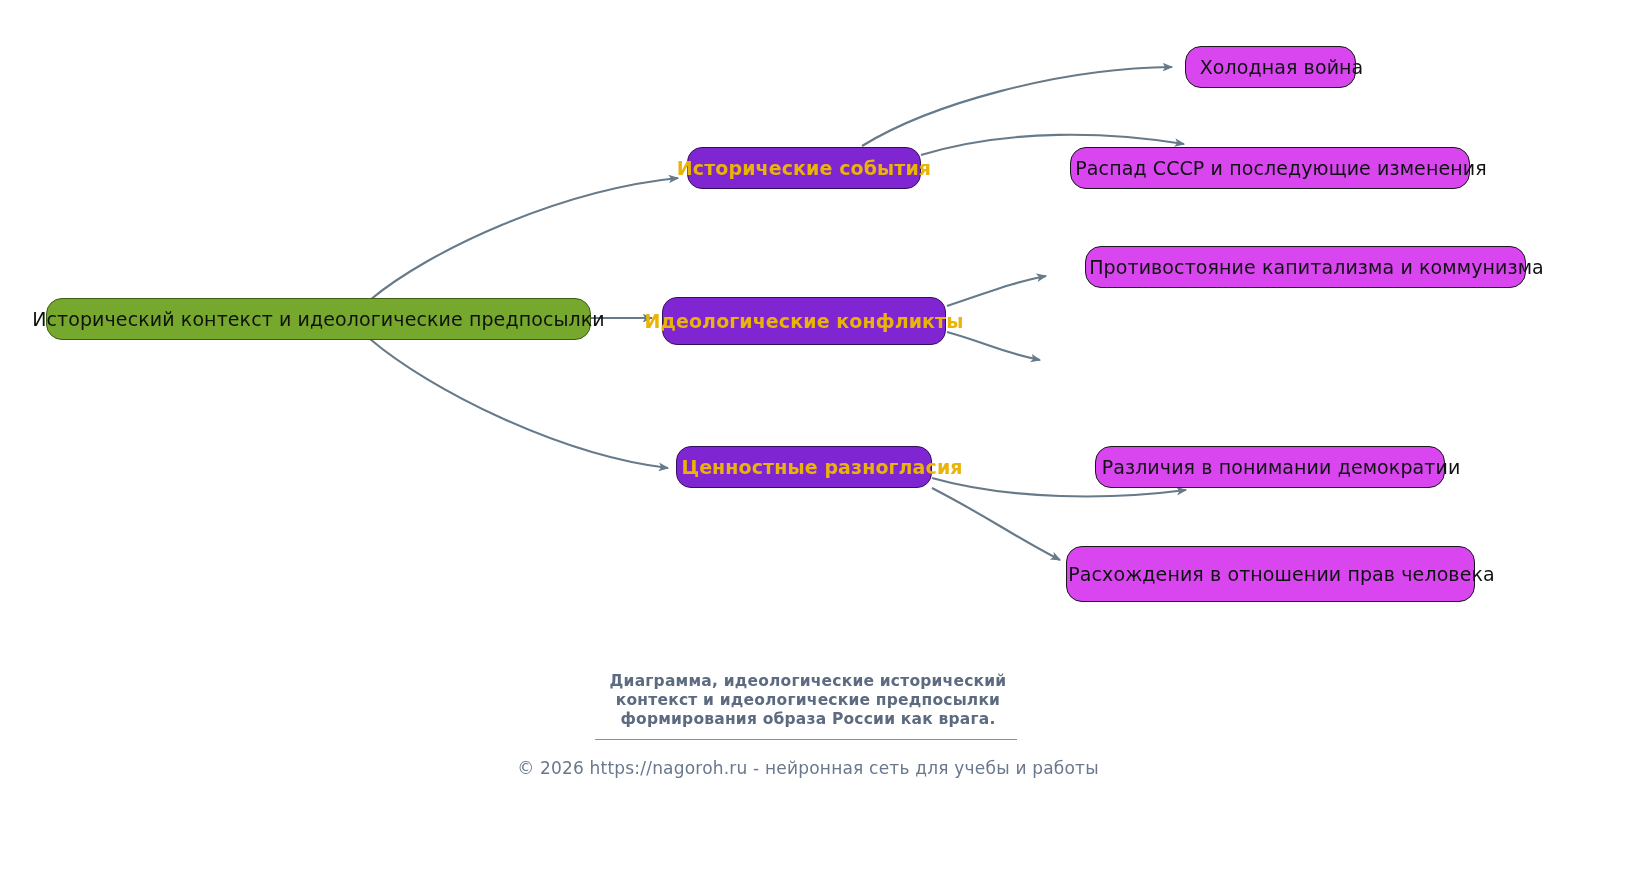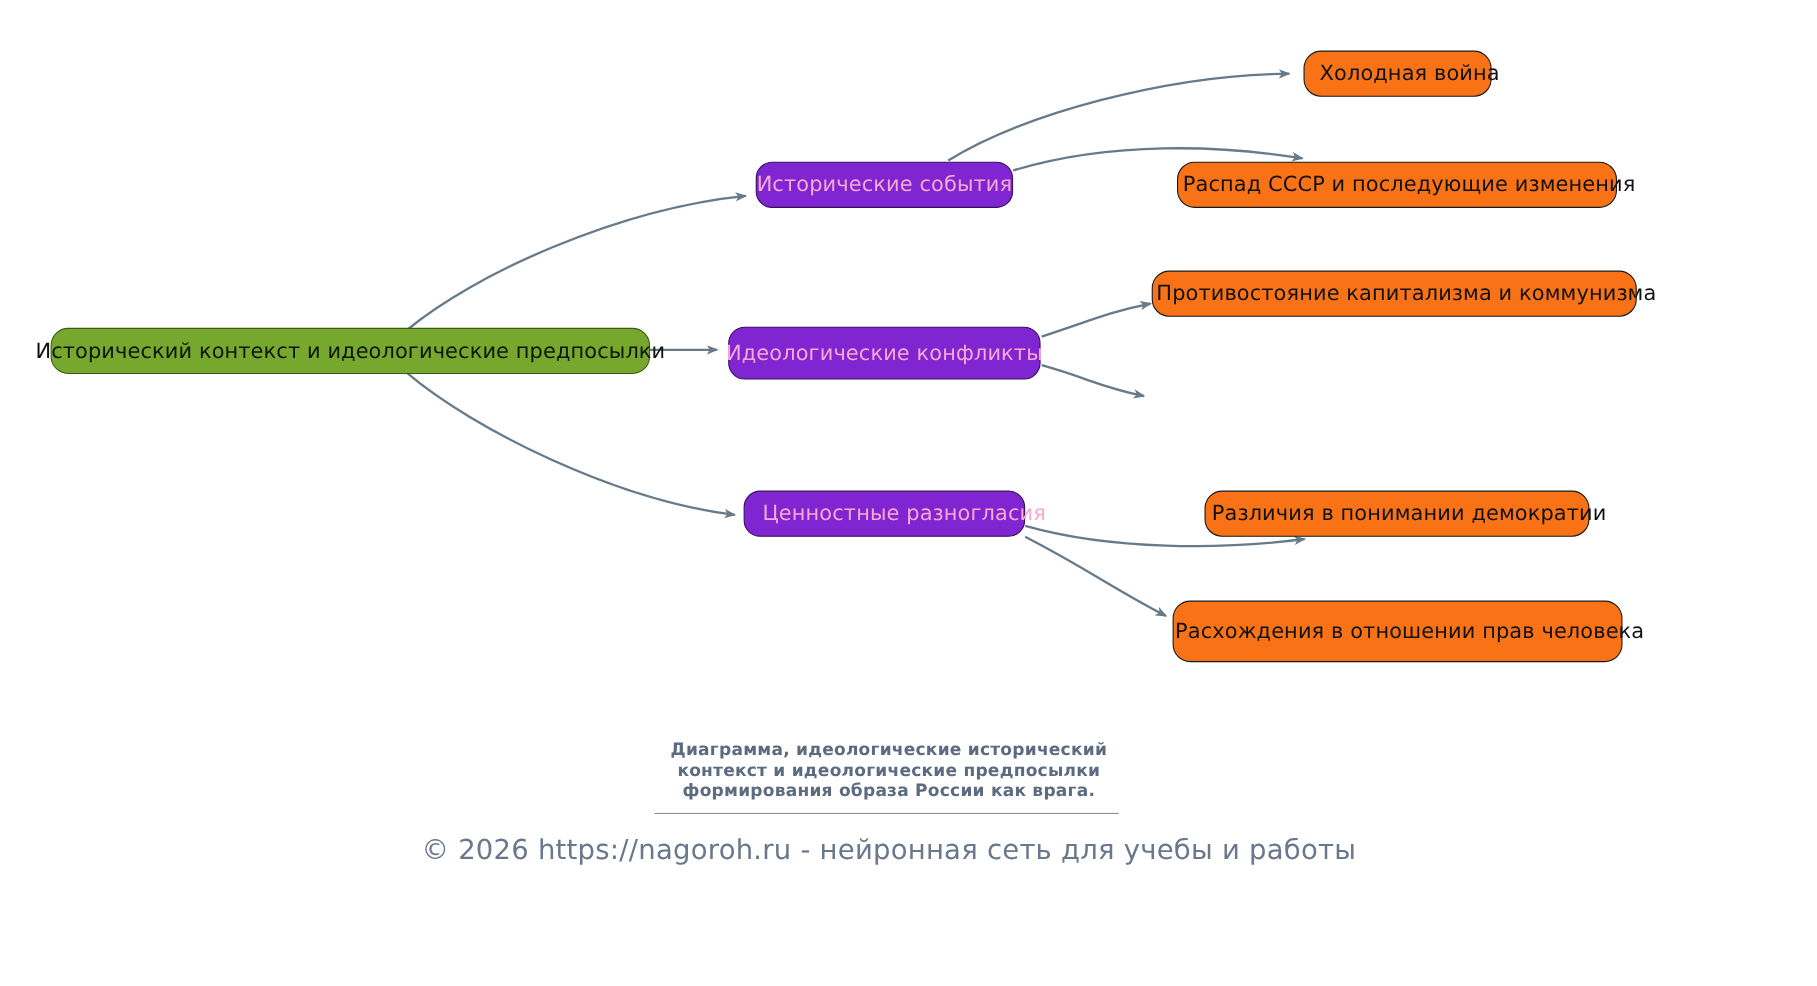--- a/index.html
+++ b/index.html
@@ -42,25 +42,26 @@
   }
   .node-root {
     background: #76a82e;
     border: 1.6px solid #3f5c14;
     color: #10130c;
     border-radius: 16px;
   }
   .node-branch {
     background: #7f25d1;
     border: 1.8px solid #35105a;
-    color: #f9a8d4;
+    color: #eab308;
     border-radius: 15px;
+    font-weight: bold;
   }
   .node-leaf {
-    background: #f97316;
+    background: #d946ef;
     border: 1.7px solid #16181a;
     color: #101214;
     border-radius: 16px;
     padding-left: 22px;
   }
   .caption {
     position: absolute;
     text-align: center;
     font-weight: bold;
     color: #5c6b80;
@@ -70,21 +71,21 @@
   }
   .caption-line {
     position: absolute;
     height: 1px;
     background: #8492a6;
   }
   .footer {
     position: absolute;
     text-align: center;
     color: #69788c;
-    font-size: 25px;
+    font-size: 17px;
     letter-spacing: 0.2px;
   }
 </style>
 </head>
 <body>
 
 <div id="canvas">
 
   <svg class="edges" viewBox="0 0 1652 896" width="1652" height="896" xmlns="http://www.w3.org/2000/svg">
     <defs>
@@ -125,21 +126,21 @@
   </div>
 
   <div class="node node-leaf" style="left:1070px; top:147px; width:400px; height:42px;justify-content:center;">
     <span>Распад СССР и последующие изменения</span>
   </div>
 
   <div class="node node-branch" style="left:662px; top:297px; width:284px; height:48px;">
     <span>Идеологические конфликты</span>
   </div>
 
-  <div class="node node-leaf" style="left:1047px; top:246px; width:441px; height:42px;">
+  <div class="node node-leaf" style="left:1085px; top:246px; width:441px; height:42px;">
     <span>Противостояние капитализма и коммунизма</span>
   </div>
 
 
   <div class="node node-branch" style="left:676px; top:446px; width:256px; height:42px;padding-left:36px;">
     <span>Ценностные разногласия</span>
   </div>
 
   <div class="node node-leaf" style="left:1095px; top:446px; width:350px; height:42px;text-align:right;">
     <span>Различия в понимании демократии</span>

